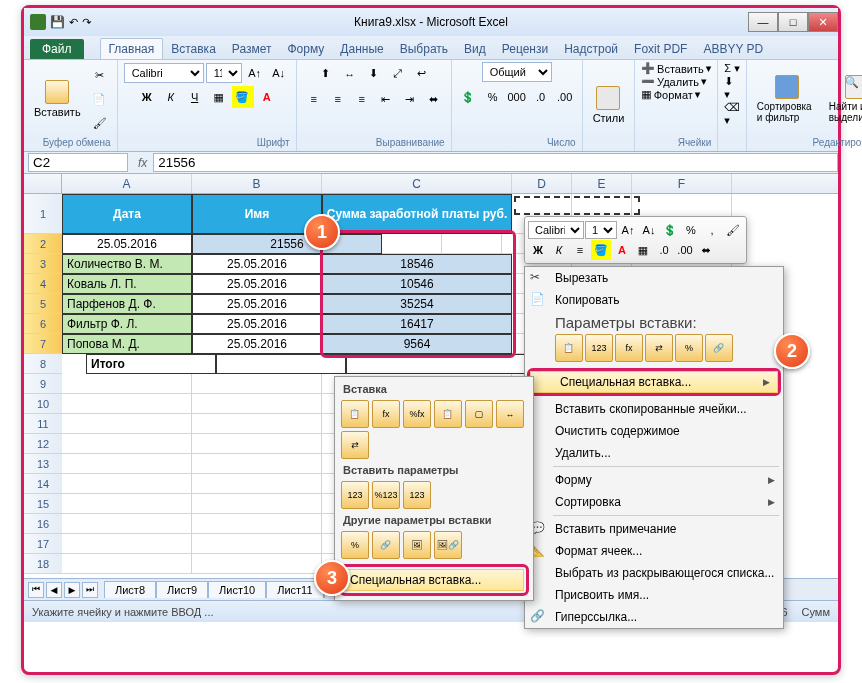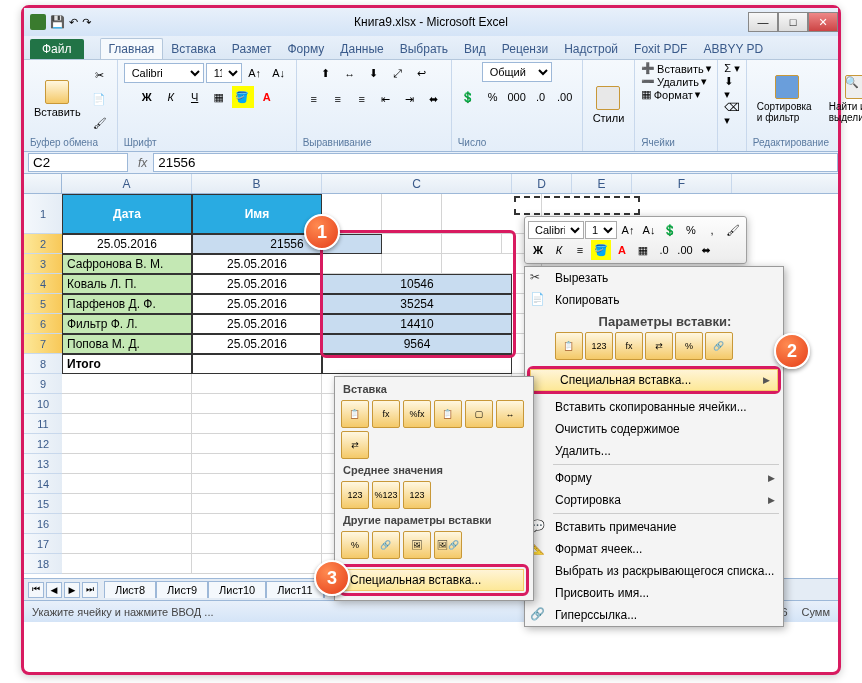--- a/index.html
+++ b/index.html
@@ -14,21 +14,21 @@
 .win-btn { width: 30px; height: 20px; border: 1px solid #888; background: linear-gradient(#f8f8f8,#ddd); font-size: 11px; text-align: center; line-height: 18px; cursor: pointer; }
 .win-close { background: linear-gradient(#e88,#c44); color: #fff; }
 
 .ribbon-tabs { background: linear-gradient(#e8f0fa,#dce8f5); padding: 0 6px; display: flex; align-items: flex-end; height: 24px; font-size: 12px; border-bottom: 1px solid #b4c7dc; }
 .file-tab { background: #217346; color: #fff; padding: 3px 12px; border-radius: 2px 2px 0 0; margin-right: 16px; }
 .ribbon-tab { padding: 3px 8px; color: #3a5a8a; cursor: pointer; }
 .ribbon-tab.active { background: #f5f9fd; border: 1px solid #b4c7dc; border-bottom: none; border-radius: 2px 2px 0 0; }
 
 .ribbon { background: linear-gradient(#f5f9fd,#e4eef9); height: 92px; border-bottom: 1px solid #9db8d8; display: flex; font-size: 11px; }
 .ribbon-group { border-right: 1px solid #c8d8ec; padding: 2px 6px; display: flex; flex-direction: column; justify-content: space-between; }
-.ribbon-group-label { text-align: left; color: #5a7aa0; font-size: 10px; padding: 1px 0; }
+.ribbon-group-label { text-align: right; color: #5a7aa0; font-size: 10px; padding: 1px 0; }
 .ribbon-content { flex: 1; display: flex; align-items: center; gap: 4px; }
 .big-btn { display: flex; flex-direction: column; align-items: center; padding: 2px 4px; cursor: pointer; gap: 2px;}
 .big-btn-icon { width: 24px; height: 24px; background: #f4c968; border: 1px solid #c89838; border-radius: 2px; }
 .paste-icon { background: linear-gradient(#fff7e0,#f4c968); }
 .font-controls { display: flex; flex-direction: column; gap: 2px; }
 .font-row { display: flex; gap: 2px; align-items: center; }
 .font-select { border: 1px solid #9db8d8; background: #fff; font-size: 11px; padding: 1px 3px; height: 20px; }
 .mini-btn { width: 22px; height: 22px; border: 1px solid transparent; background: transparent; font-size: 11px; cursor: pointer; display: flex; align-items: center; justify-content: center; }
 
 .namebox-row { height: 22px; background: #e8f0fa; display: flex; align-items: center; border-bottom: 1px solid #9db8d8; font-size: 12px; }
@@ -64,21 +64,21 @@
 .mini-toolbar { position: absolute; background: linear-gradient(#fdfdfd,#ececec); border: 1px solid #a0a0a0; border-radius: 3px; padding: 3px; box-shadow: 0 2px 8px rgba(0,0,0,.3); z-index: 50; }
 .mini-toolbar-row { display: flex; gap: 1px; align-items: center; }
 .mt-select { border: 1px solid #aaa; font-size: 11px; background: #fff; padding: 0 2px; height: 18px; }
 .mt-btn { width: 20px; height: 20px; border: 1px solid transparent; font-size: 11px; cursor: pointer; display: flex; align-items: center; justify-content: center; }
 
 .context-menu { position: absolute; background: #f4f4f4; border: 1px solid #999; box-shadow: 2px 2px 8px rgba(0,0,0,.3); font-size: 12px; z-index: 60; width: 260px; }
 .ctx-item { padding: 4px 8px 4px 30px; cursor: pointer; position: relative; display: flex; align-items: center; justify-content: space-between; height: 22px; }
 .ctx-item:hover, .ctx-item.highlighted { background: linear-gradient(#fff4d6,#fde898); border: 1px solid #f4c968; padding: 3px 7px 3px 29px; }
 .ctx-icon { position: absolute; left: 5px; width: 16px; height: 16px; }
 .ctx-sep { height: 1px; background: #ccc; margin: 2px 4px 2px 28px; }
-.ctx-label { padding: 3px 8px 1px 30px; font-weight: bold; color: #444; font-size: 13px; text-align: center; }
+.ctx-label { padding: 3px 8px 1px 30px; font-weight: normal; color: #444; font-size: 15px; }
 .ctx-arrow { font-size: 9px; color: #555; }
 .ctx-icon-row { padding: 2px 4px 4px 30px; display: flex; gap: 2px; }
 .paste-opt-icon { width: 28px; height: 28px; background: linear-gradient(#fff7e0,#f4c968); border: 1px solid #c89838; border-radius: 2px; cursor: pointer; font-size: 9px; display: flex; align-items: center; justify-content: center; }
 
 .submenu { position: absolute; background: #f4f4f4; border: 1px solid #999; box-shadow: 2px 2px 8px rgba(0,0,0,.3); font-size: 12px; z-index: 70; width: 200px; padding: 4px; }
 .submenu-label { font-weight: bold; padding: 2px 4px; font-size: 11px; color: #444; }
 .submenu-icons { display: flex; gap: 3px; padding: 3px 2px; flex-wrap: wrap; }
 .submenu-item { padding: 4px 6px; cursor: pointer; }
 .submenu-item.highlighted { background: linear-gradient(#fff4d6,#fde898); border: 1px solid #f4c968; padding: 3px 5px; }
 .submenu-outline { border: 3px solid #d81b60; border-radius: 6px; padding: 2px; margin-top: 2px; }
@@ -285,35 +285,37 @@
         <div class="row-header">14</div>
         <div class="row-header">15</div>
         <div class="row-header">16</div>
         <div class="row-header">17</div>
         <div class="row-header">18</div>
       </div>
       <div class="cells">
         <div class="cell-row tall">
           <div class="cell th-cell" style="width:130px;">Дата</div>
           <div class="cell th-cell" style="width:130px;">Имя</div>
+          <div class="cell th-cell" style="width:190px;">Сумма заработной платы руб.</div>
           <div class="cell" style="width:60px;"></div>
           <div class="cell" style="width:60px;"></div>
           <div class="cell" style="width:100px;"></div>
         </div>
         <div id="data-rows">
             <div class="cell-row">
     <div class="cell data-cell center" style="width:130px;">25.05.2016</div>
     <div class="cell data-cell center selected" style="width:190px;">21556</div>
     <div class="cell" style="width:60px;"></div>
     <div class="cell" style="width:60px;"></div>
     <div class="cell" style="width:100px;"></div>
             </div>
             <div class="cell-row">
-    <div class="cell data-cell name" style="width:130px;">Сафронова В. М.</div>
+    <div class="cell data-cell name" style="width:130px;">Количество В. М.</div>
     <div class="cell data-cell center" style="width:130px;">25.05.2016</div>
+    <div class="cell data-cell center selected" style="width:190px;">18546</div>
     <div class="cell" style="width:60px;"></div>
     <div class="cell" style="width:60px;"></div>
     <div class="cell" style="width:100px;"></div>
             </div>
             <div class="cell-row">
     <div class="cell data-cell name" style="width:130px;">Коваль Л. П.</div>
     <div class="cell data-cell center" style="width:130px;">25.05.2016</div>
     <div class="cell data-cell center selected" style="width:190px;">10546</div>
     <div class="cell" style="width:60px;"></div>
     <div class="cell" style="width:60px;"></div>
@@ -323,36 +325,36 @@
     <div class="cell data-cell name" style="width:130px;">Парфенов Д. Ф.</div>
     <div class="cell data-cell center" style="width:130px;">25.05.2016</div>
     <div class="cell data-cell center selected" style="width:190px;">35254</div>
     <div class="cell" style="width:60px;"></div>
     <div class="cell" style="width:60px;"></div>
     <div class="cell" style="width:100px;"></div>
             </div>
             <div class="cell-row">
     <div class="cell data-cell name" style="width:130px;">Фильтр Ф. Л.</div>
     <div class="cell data-cell center" style="width:130px;">25.05.2016</div>
-    <div class="cell data-cell center selected" style="width:190px;">14410</div>
+    <div class="cell data-cell center selected" style="width:190px;">16417</div>
     <div class="cell" style="width:60px;"></div>
     <div class="cell" style="width:60px;"></div>
     <div class="cell" style="width:100px;"></div>
             </div>
             <div class="cell-row">
     <div class="cell data-cell name" style="width:130px;">Попова М. Д.</div>
     <div class="cell data-cell center" style="width:130px;">25.05.2016</div>
     <div class="cell data-cell center selected" style="width:190px;">9564</div>
     <div class="cell" style="width:60px;"></div>
     <div class="cell" style="width:60px;"></div>
     <div class="cell" style="width:100px;"></div>
             </div>
           </div>
         <div class="cell-row">
-          <div class="cell itogo" style="width:130px;">Итого</div>
+          <div class="cell itogo" style="width:130px;margin-left:24px;">Итого</div>
           <div class="cell itogo" style="width:130px;"></div>
           <div class="cell itogo" style="width:190px;"></div>
           <div class="cell" style="width:60px;"></div>
           <div class="cell" style="width:60px;"></div>
           <div class="cell" style="width:100px;"></div>
         </div>
         <div id="empty-rows">
             <div class="cell-row">
               <div class="cell" style="width:130px;"></div>
     <div class="cell" style="width:130px;"></div>
@@ -552,21 +554,21 @@
     <div class="submenu-label">Вставка</div>
     <div class="submenu-icons">
       <div class="paste-opt-icon">📋</div>
       <div class="paste-opt-icon">fx</div>
       <div class="paste-opt-icon">%fx</div>
       <div class="paste-opt-icon">📋</div>
       <div class="paste-opt-icon">▢</div>
       <div class="paste-opt-icon">↔</div>
       <div class="paste-opt-icon">⇄</div>
     </div>
-    <div class="submenu-label">Среднее значения</div>
+    <div class="submenu-label">Вставить параметры</div>
     <div class="submenu-icons">
       <div class="paste-opt-icon">123</div>
       <div class="paste-opt-icon">%123</div>
       <div class="paste-opt-icon">123</div>
     </div>
     <div class="submenu-label">Другие параметры вставки</div>
     <div class="submenu-icons">
       <div class="paste-opt-icon">%</div>
       <div class="paste-opt-icon">🔗</div>
       <div class="paste-opt-icon">🖼</div>

